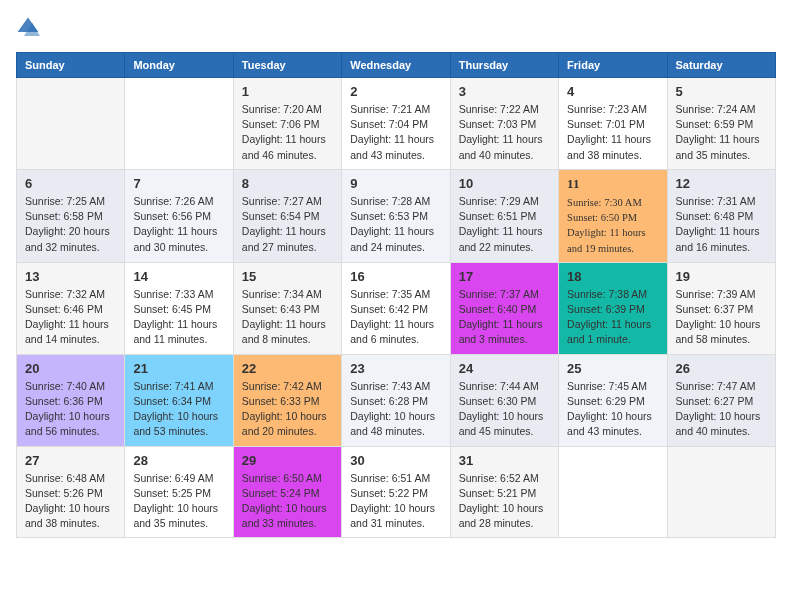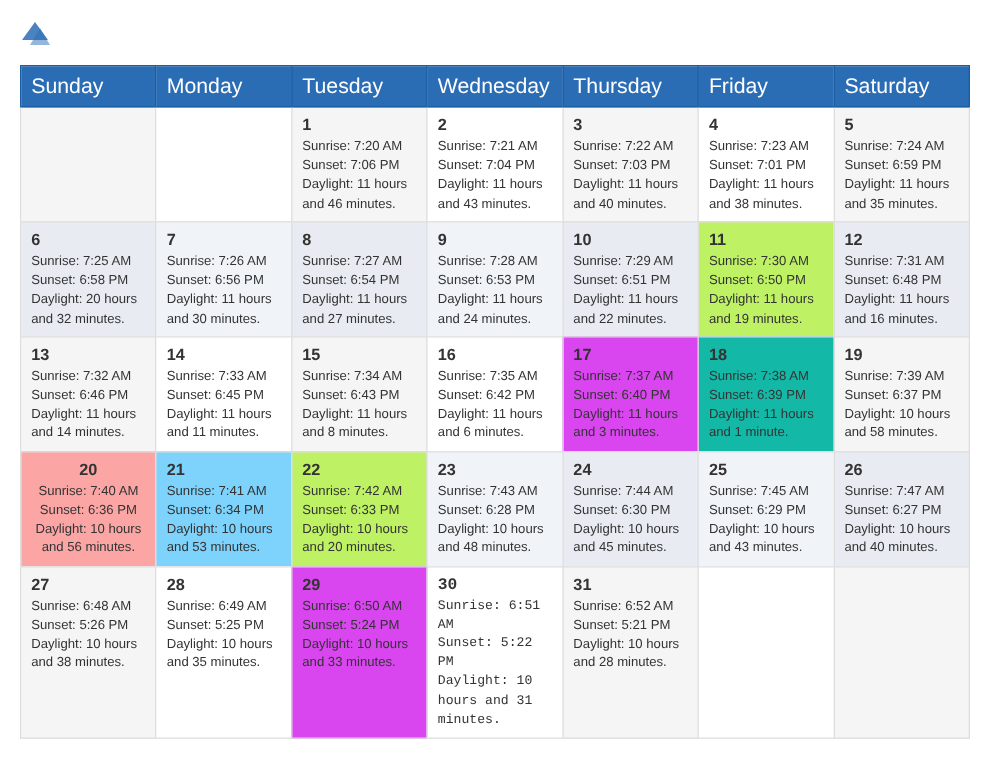--- a/index.html
+++ b/index.html
@@ -40,22 +40,22 @@
     .calendar {
       width: 100%;
       border-collapse: collapse;
       border: 1px solid #ccc;
     }
     .calendar th {
       background-color: #2a6db5;
       color: white;
       padding: 6px 8px;
       text-align: left;
-      font-size: 17px;
-      font-weight: normal;
+      font-size: 11px;
+      font-weight: bold;
       border: 1px solid #1a5da0;
     }
     .calendar td {
       vertical-align: top;
       padding: 6px 8px;
       border: 1px solid #ddd;
       font-size: 11px;
       color: #333;
       width: calc(100% / 7);
       min-height: 85px;
@@ -192,21 +192,21 @@
         </div>
         </td>
         <td style="background: rgb(232, 236, 242);">
         <span class="day-number">10</span>
         <div class="day-info">
           <span>Sunrise: 7:29 AM</span><br>
           <span>Sunset: 6:51 PM</span><br>
           <span>Daylight: 11 hours and 22 minutes.</span>
         </div>
         </td>
-        <td style="background: #bef264;">
+        <td style="background: #fdba74; font-family: Liberation Serif, serif;">
         <span class="day-number">11</span>
         <div class="day-info">
           <span>Sunrise: 7:30 AM</span><br>
           <span>Sunset: 6:50 PM</span><br>
           <span>Daylight: 11 hours and 19 minutes.</span>
         </div>
         </td>
         <td style="background: rgb(232, 236, 242);">
         <span class="day-number">12</span>
         <div class="day-info">
@@ -268,37 +268,37 @@
         <td style="background: rgb(245, 245, 245);">
         <span class="day-number">19</span>
         <div class="day-info">
           <span>Sunrise: 7:39 AM</span><br>
           <span>Sunset: 6:37 PM</span><br>
           <span>Daylight: 10 hours and 58 minutes.</span>
         </div>
         </td>
       </tr>
       <tr>
-        <td style="background: #fca5a5; text-align: center;">
+        <td style="background: #c4b5fd;">
         <span class="day-number">20</span>
         <div class="day-info">
           <span>Sunrise: 7:40 AM</span><br>
           <span>Sunset: 6:36 PM</span><br>
           <span>Daylight: 10 hours and 56 minutes.</span>
         </div>
         </td>
         <td style="background: #7dd3fc;">
         <span class="day-number">21</span>
         <div class="day-info">
           <span>Sunrise: 7:41 AM</span><br>
           <span>Sunset: 6:34 PM</span><br>
           <span>Daylight: 10 hours and 53 minutes.</span>
         </div>
         </td>
-        <td style="background: #bef264;">
+        <td style="background: #fdba74;">
         <span class="day-number">22</span>
         <div class="day-info">
           <span>Sunrise: 7:42 AM</span><br>
           <span>Sunset: 6:33 PM</span><br>
           <span>Daylight: 10 hours and 20 minutes.</span>
         </div>
         </td>
         <td style="background: rgb(240, 244, 248);">
         <span class="day-number">23</span>
         <div class="day-info">
@@ -350,21 +350,21 @@
         </div>
         </td>
         <td style="background: #d946ef;">
         <span class="day-number">29</span>
         <div class="day-info">
           <span>Sunrise: 6:50 AM</span><br>
           <span>Sunset: 5:24 PM</span><br>
           <span>Daylight: 10 hours and 33 minutes.</span>
         </div>
         </td>
-        <td style="background: rgb(255, 255, 255); font-family: Liberation Mono, monospace;">
+        <td style="background: rgb(255, 255, 255);">
         <span class="day-number">30</span>
         <div class="day-info">
           <span>Sunrise: 6:51 AM</span><br>
           <span>Sunset: 5:22 PM</span><br>
           <span>Daylight: 10 hours and 31 minutes.</span>
         </div>
         </td>
         <td style="background: rgb(245, 245, 245);">
         <span class="day-number">31</span>
         <div class="day-info">

